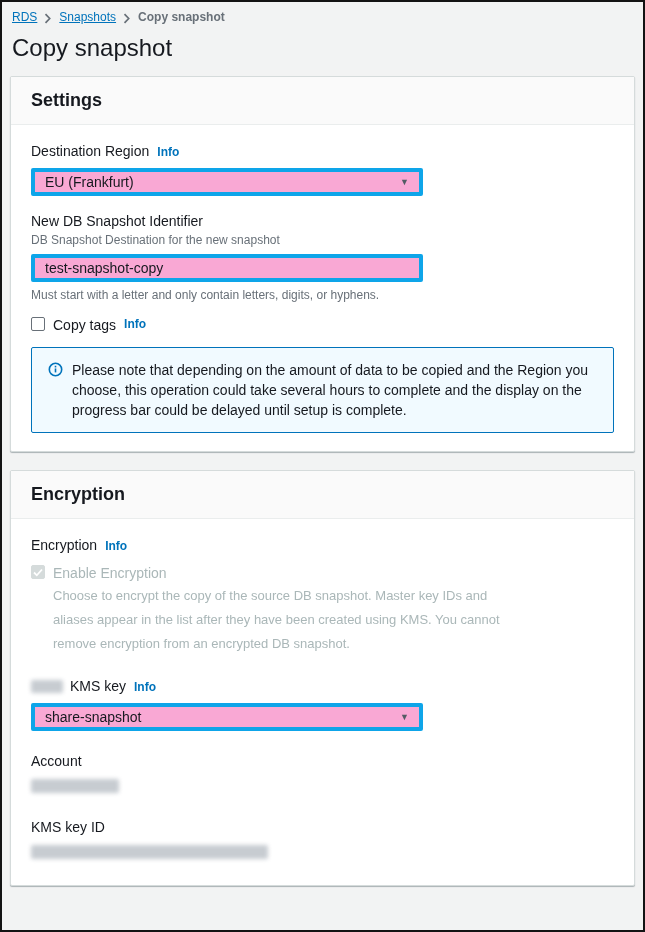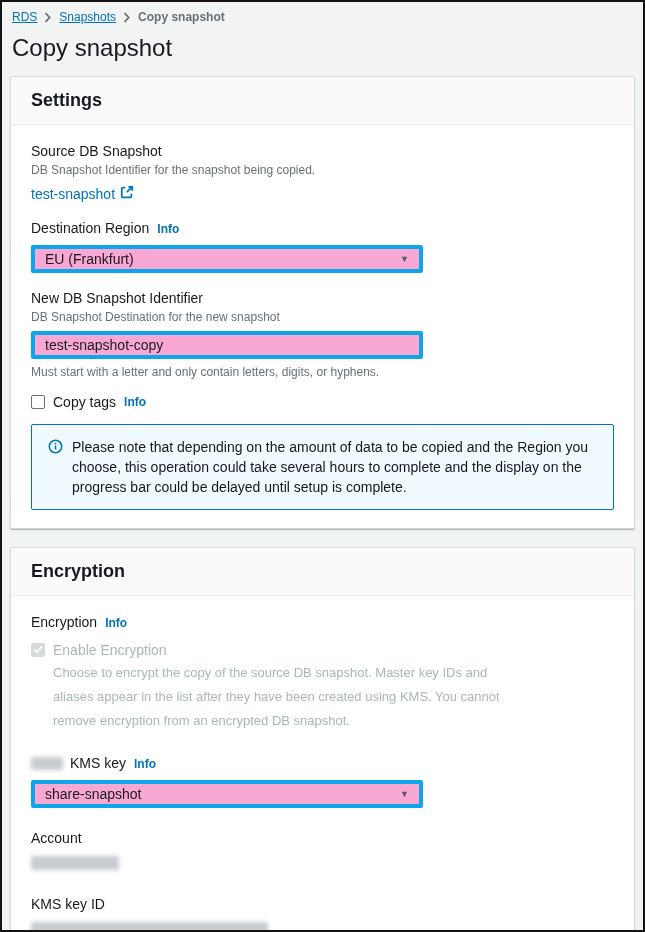--- a/index.html
+++ b/index.html
@@ -8,21 +8,21 @@
 
   .window {
     width:645px; height:932px;
     border:2px solid #131313;
     background:#f2f3f3;
     overflow:hidden;
   }
   .content { padding:5px 8px 0 8px; }
 
   
-  .breadcrumb { display:flex; align-items:center; gap:7px; font-size:12px; padding:3px 2px 0 2px; }
+  .breadcrumb { display:flex; align-items:flex-end; gap:7px; font-size:12px; padding:3px 2px 0 2px; }
   .breadcrumb a { color:#0073bb; text-decoration:underline; cursor:pointer; }
   .crumb-current { color:#687078; font-weight:bold; }
   .crumb-sep { display:flex; align-items:center; }
 
   .page-title { font-size:24px; font-weight:400; color:#16191f; margin:10px 2px 14px 2px; }
 
   
   .card {
     background:#fff;
     border:1px solid #d5dbdb;
@@ -53,21 +53,21 @@
     font-size:14px; color:#16191f;
     display:flex; align-items:center;
     padding:0 10px;
     margin-top:6px;
   }
   .select { justify-content:space-between; cursor:pointer; }
   .select .caret { font-size:9px; color:#545b64; }
   .text-input { font-family:"Liberation Sans", sans-serif; }
   .constraint { font-size:12px; color:#687078; margin-top:6px; }
 
-  .checkbox-row { display:flex; align-items:center; gap:8px; margin-top:4px; }
+  .checkbox-row { display:flex; gap:8px; margin-top:4px; }
   .checkbox {
     width:14px; height:14px;
     border:1px solid #687078; border-radius:2px; background:#fff;
     flex:0 0 auto;
   }
   .checkbox.checked-disabled {
     background:#d5dbdb; border-color:#d5dbdb;
     display:flex; align-items:center; justify-content:center;
   }
   .checkbox-label { font-size:14px; color:#16191f; }
@@ -124,34 +124,20 @@
     </nav>
 
     <h1 class="page-title">Copy snapshot</h1>
 
     <section class="card">
       <div class="card-header">
         <h2>Settings</h2>
       </div>
       <div class="card-body">
 
-        <div class="field">
-          <div class="field-label">Source DB Snapshot</div>
-          <div class="field-desc">DB Snapshot Identifier for the snapshot being copied.</div>
-          <span class="ext-link">
-            <span>test-snapshot</span>
-            <span>
-              <svg width="14" height="14" viewBox="0 0 16 16">
-                  <path d="M6 3H3.2A1.2 1.2 0 0 0 2 4.2v8.6A1.2 1.2 0 0 0 3.2 14h8.6a1.2 1.2 0 0 0 1.2-1.2V10" fill="none" stroke="#0073bb" stroke-width="2"></path>
-                  <path d="M9.5 2H14v4.5" fill="none" stroke="#0073bb" stroke-width="2"></path>
-                  <path d="M13.6 2.4L7.8 8.2" fill="none" stroke="#0073bb" stroke-width="2"></path>
-                </svg>
-            </span>
-          </span>
-        </div>
 
         <div class="field">
           <div class="field-label">
             <span>Destination Region</span><span class="info-link">Info</span>
           </div>
           <div class="select">
             <span>EU (Frankfurt)</span>
             <span class="caret">▼</span>
           </div>
         </div>

